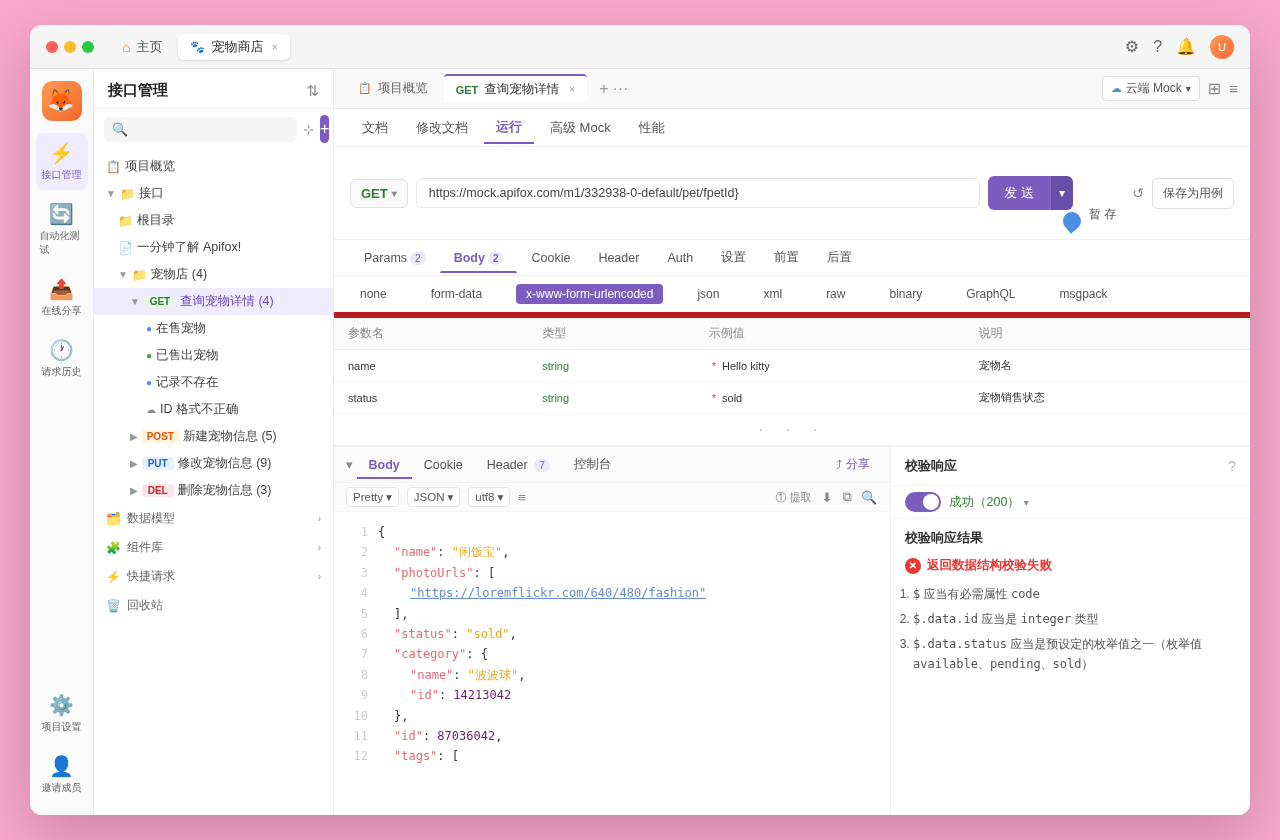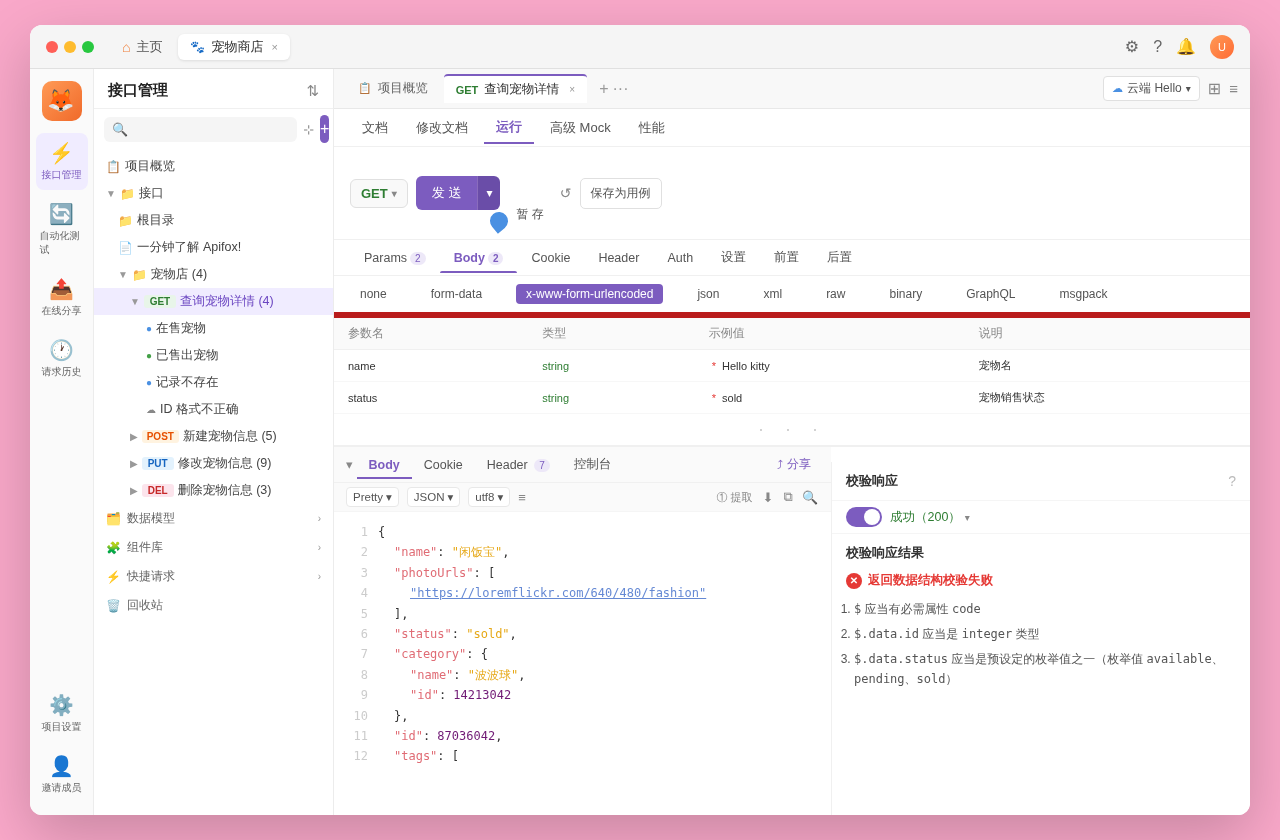--- a/index.html
+++ b/index.html
@@ -582,26 +582,25 @@
       user-select: none;
     }
     .code-brace { color: #333; }
     .code-key { color: #e06c75; }
     .code-string { color: #e6a817; }
     .code-link { color: #6589d4; text-decoration: underline; cursor: pointer; }
     .code-number { color: #701a75; }
     .code-plain { color: #333; }
     
     .validation-panel {
-      width: 419px;
+      width: 360px;
       border-left: 1px solid #f0f0f0;
       display: flex;
       flex-direction: column;
       overflow: hidden;
-      margin-top: 15px;
     }
     .validation-header {
       display: flex;
       align-items: center;
       justify-content: space-between;
       padding: 10px 14px;
       border-bottom: 1px solid #f5f5f5;
     }
     .validation-title {
       font-size: 13px;
@@ -884,41 +883,42 @@
         <div class="content-tab active">
           <span style="font-size:11px;color:#2e7d32;font-weight:700;">GET</span>
           <span>查询宠物详情</span>
           <span style="font-size:10px;color:#999;margin-left:4px;">×</span>
         </div>
         <span class="new-tab-icon">+</span>
         <span class="more-icon">···</span>
         <div class="content-tab-actions">
           <div class="cloud-mock-btn">
             <span style="color:#4a90e2;font-size:11px;">☁</span>
-            <span>云端 Hello</span>
+            <span>云端 Mock</span>
             <span style="font-size:10px;">▾</span>
           </div>
           <span class="layout-icon">⊞</span>
           <span style="font-size:15px;color:#888;cursor:pointer;">≡</span>
         </div>
       </div>
 
       <div class="sub-tabs">
         <div class="sub-tab">文档</div>
         <div class="sub-tab">修改文档</div>
         <div class="sub-tab active">运行</div>
         <div class="sub-tab">高级 Mock</div>
         <div class="sub-tab">性能</div>
       </div>
 
       <div class="request-section">
         <div class="method-selector">
           <span>GET</span>
           <span style="font-size:10px;color:#888;">▾</span>
         </div>
+        <input class="url-input" value="https://mock.apifox.com/m1/332938-0-default/pet/fpetId}" style="">
         <div class="send-wrapper">
           <button class="send-btn">
             <span>发 送</span>
             <div class="cursor-bubble"></div>
           </button>
           <button class="send-btn-arrow">
             <span>▾</span>
           </button>
         </div>
         <span class="save-tmp-btn">暂 存</span>

